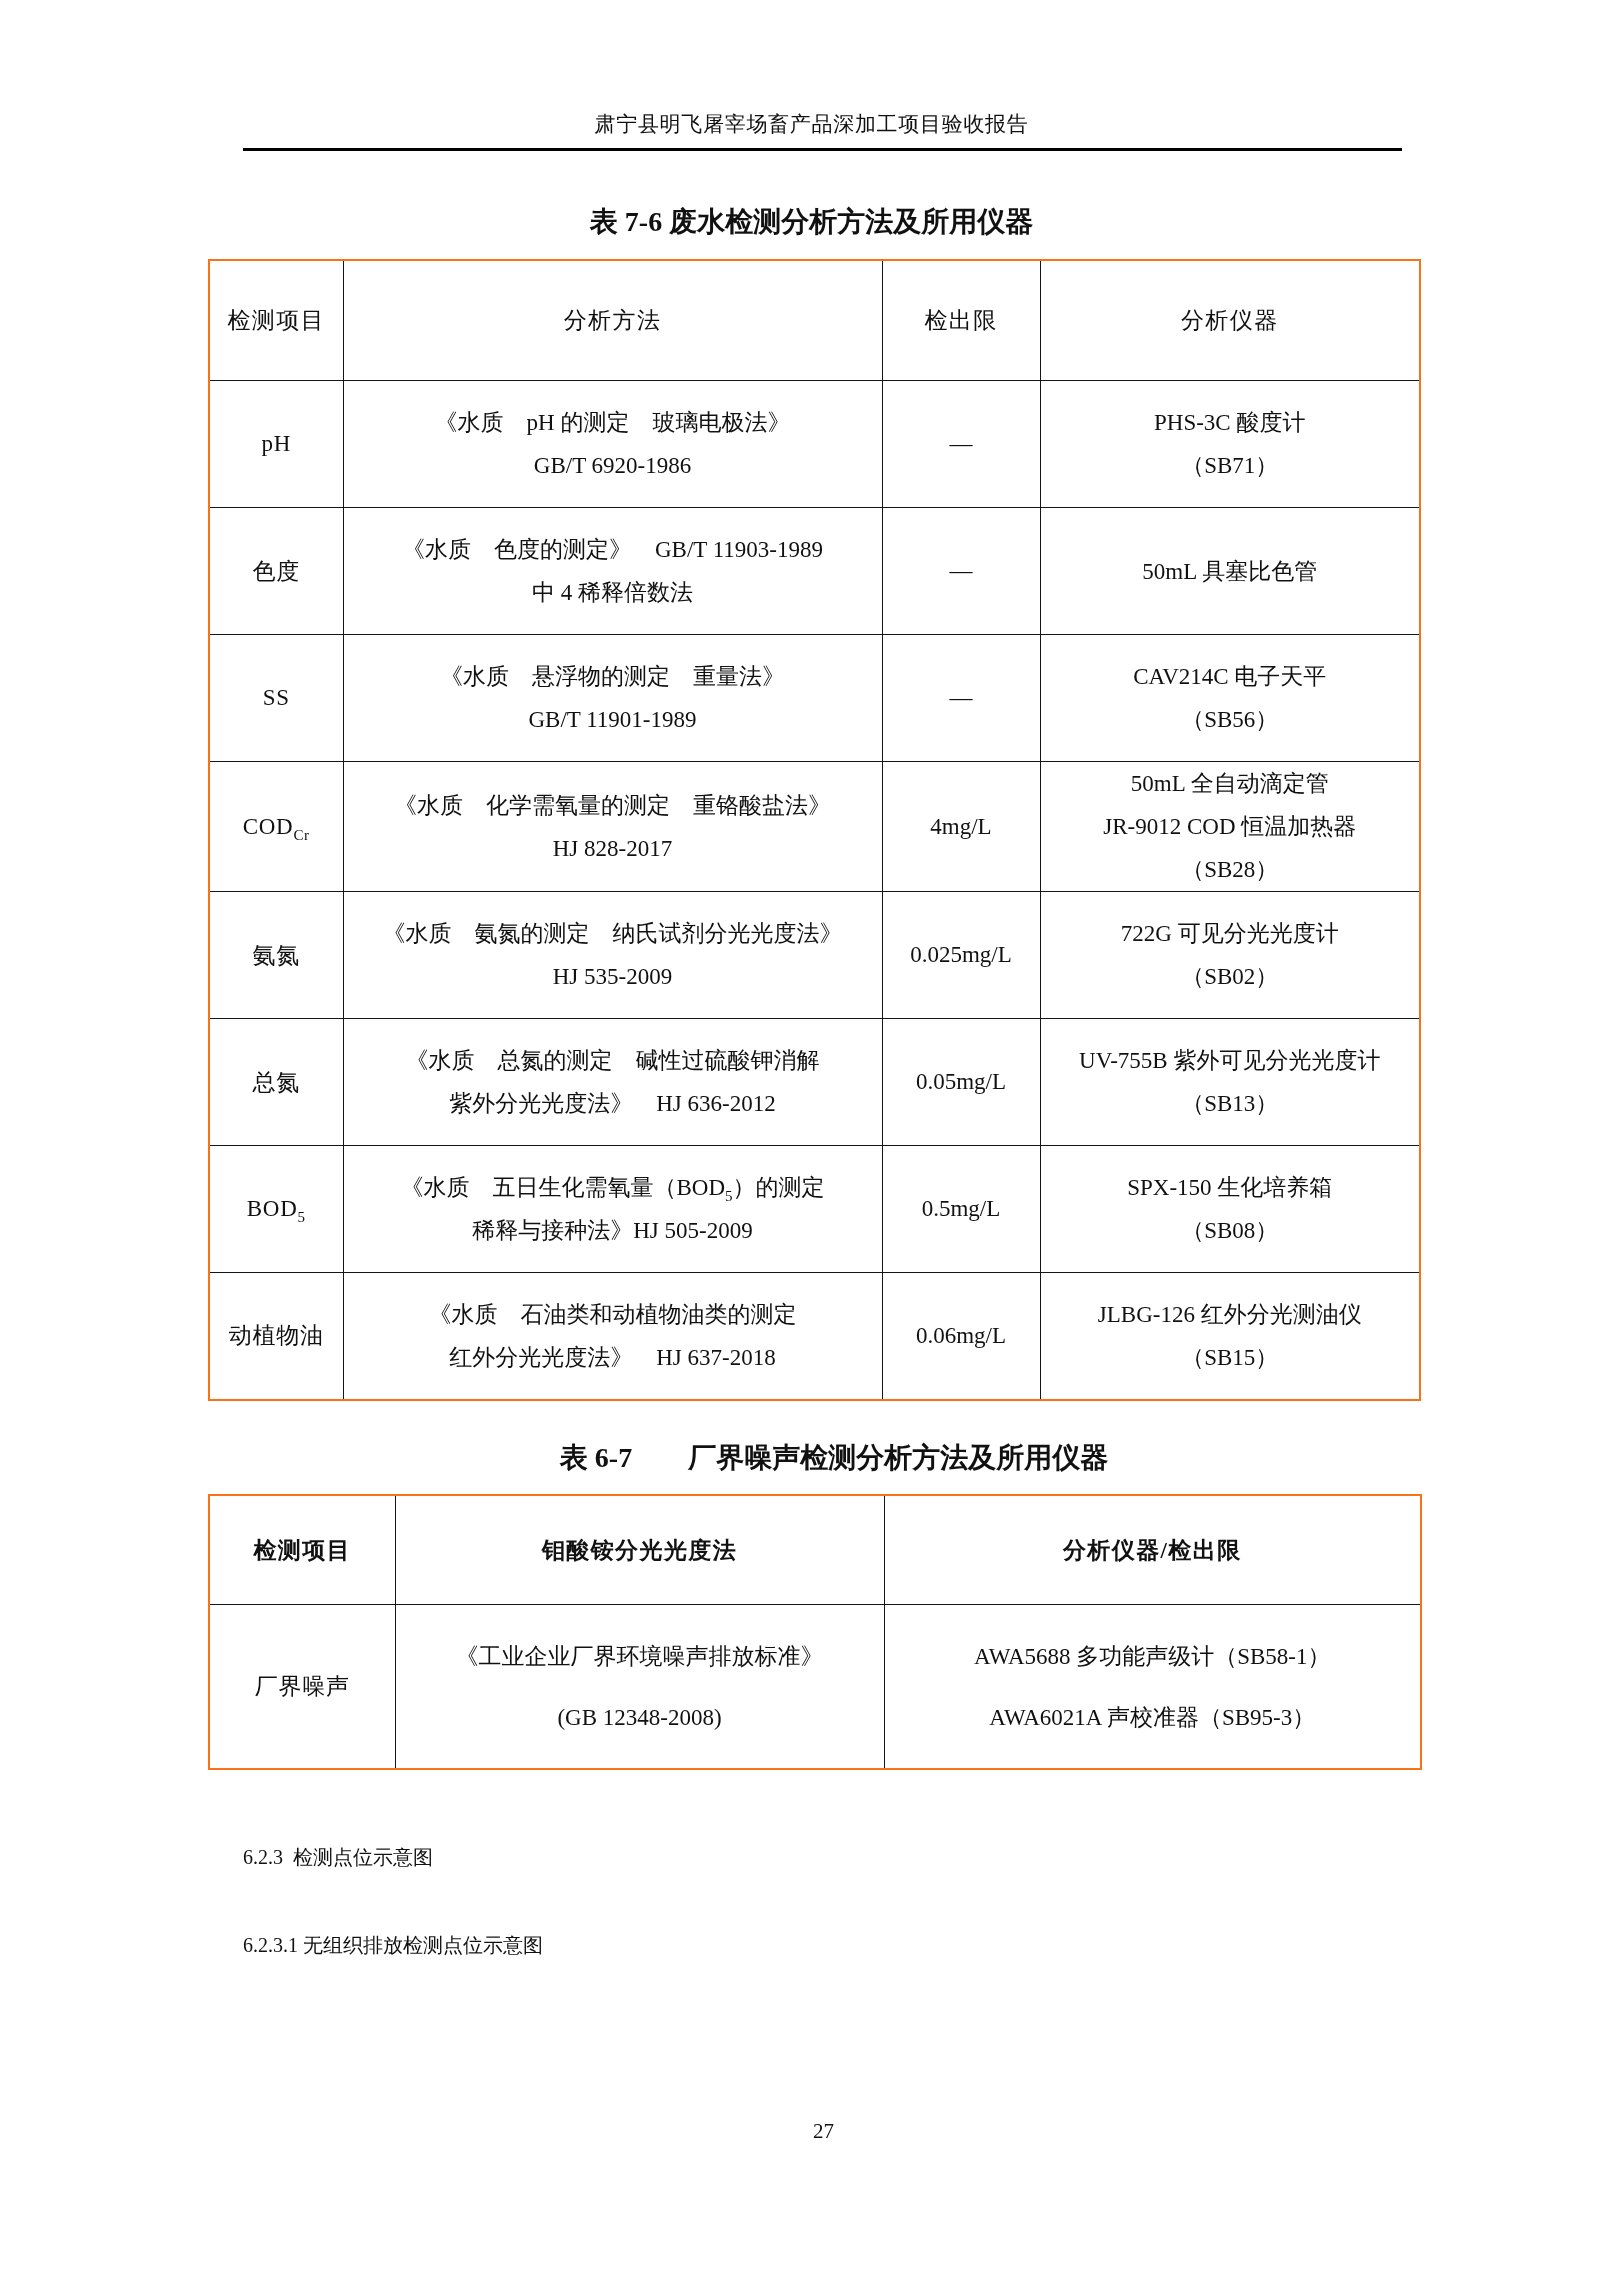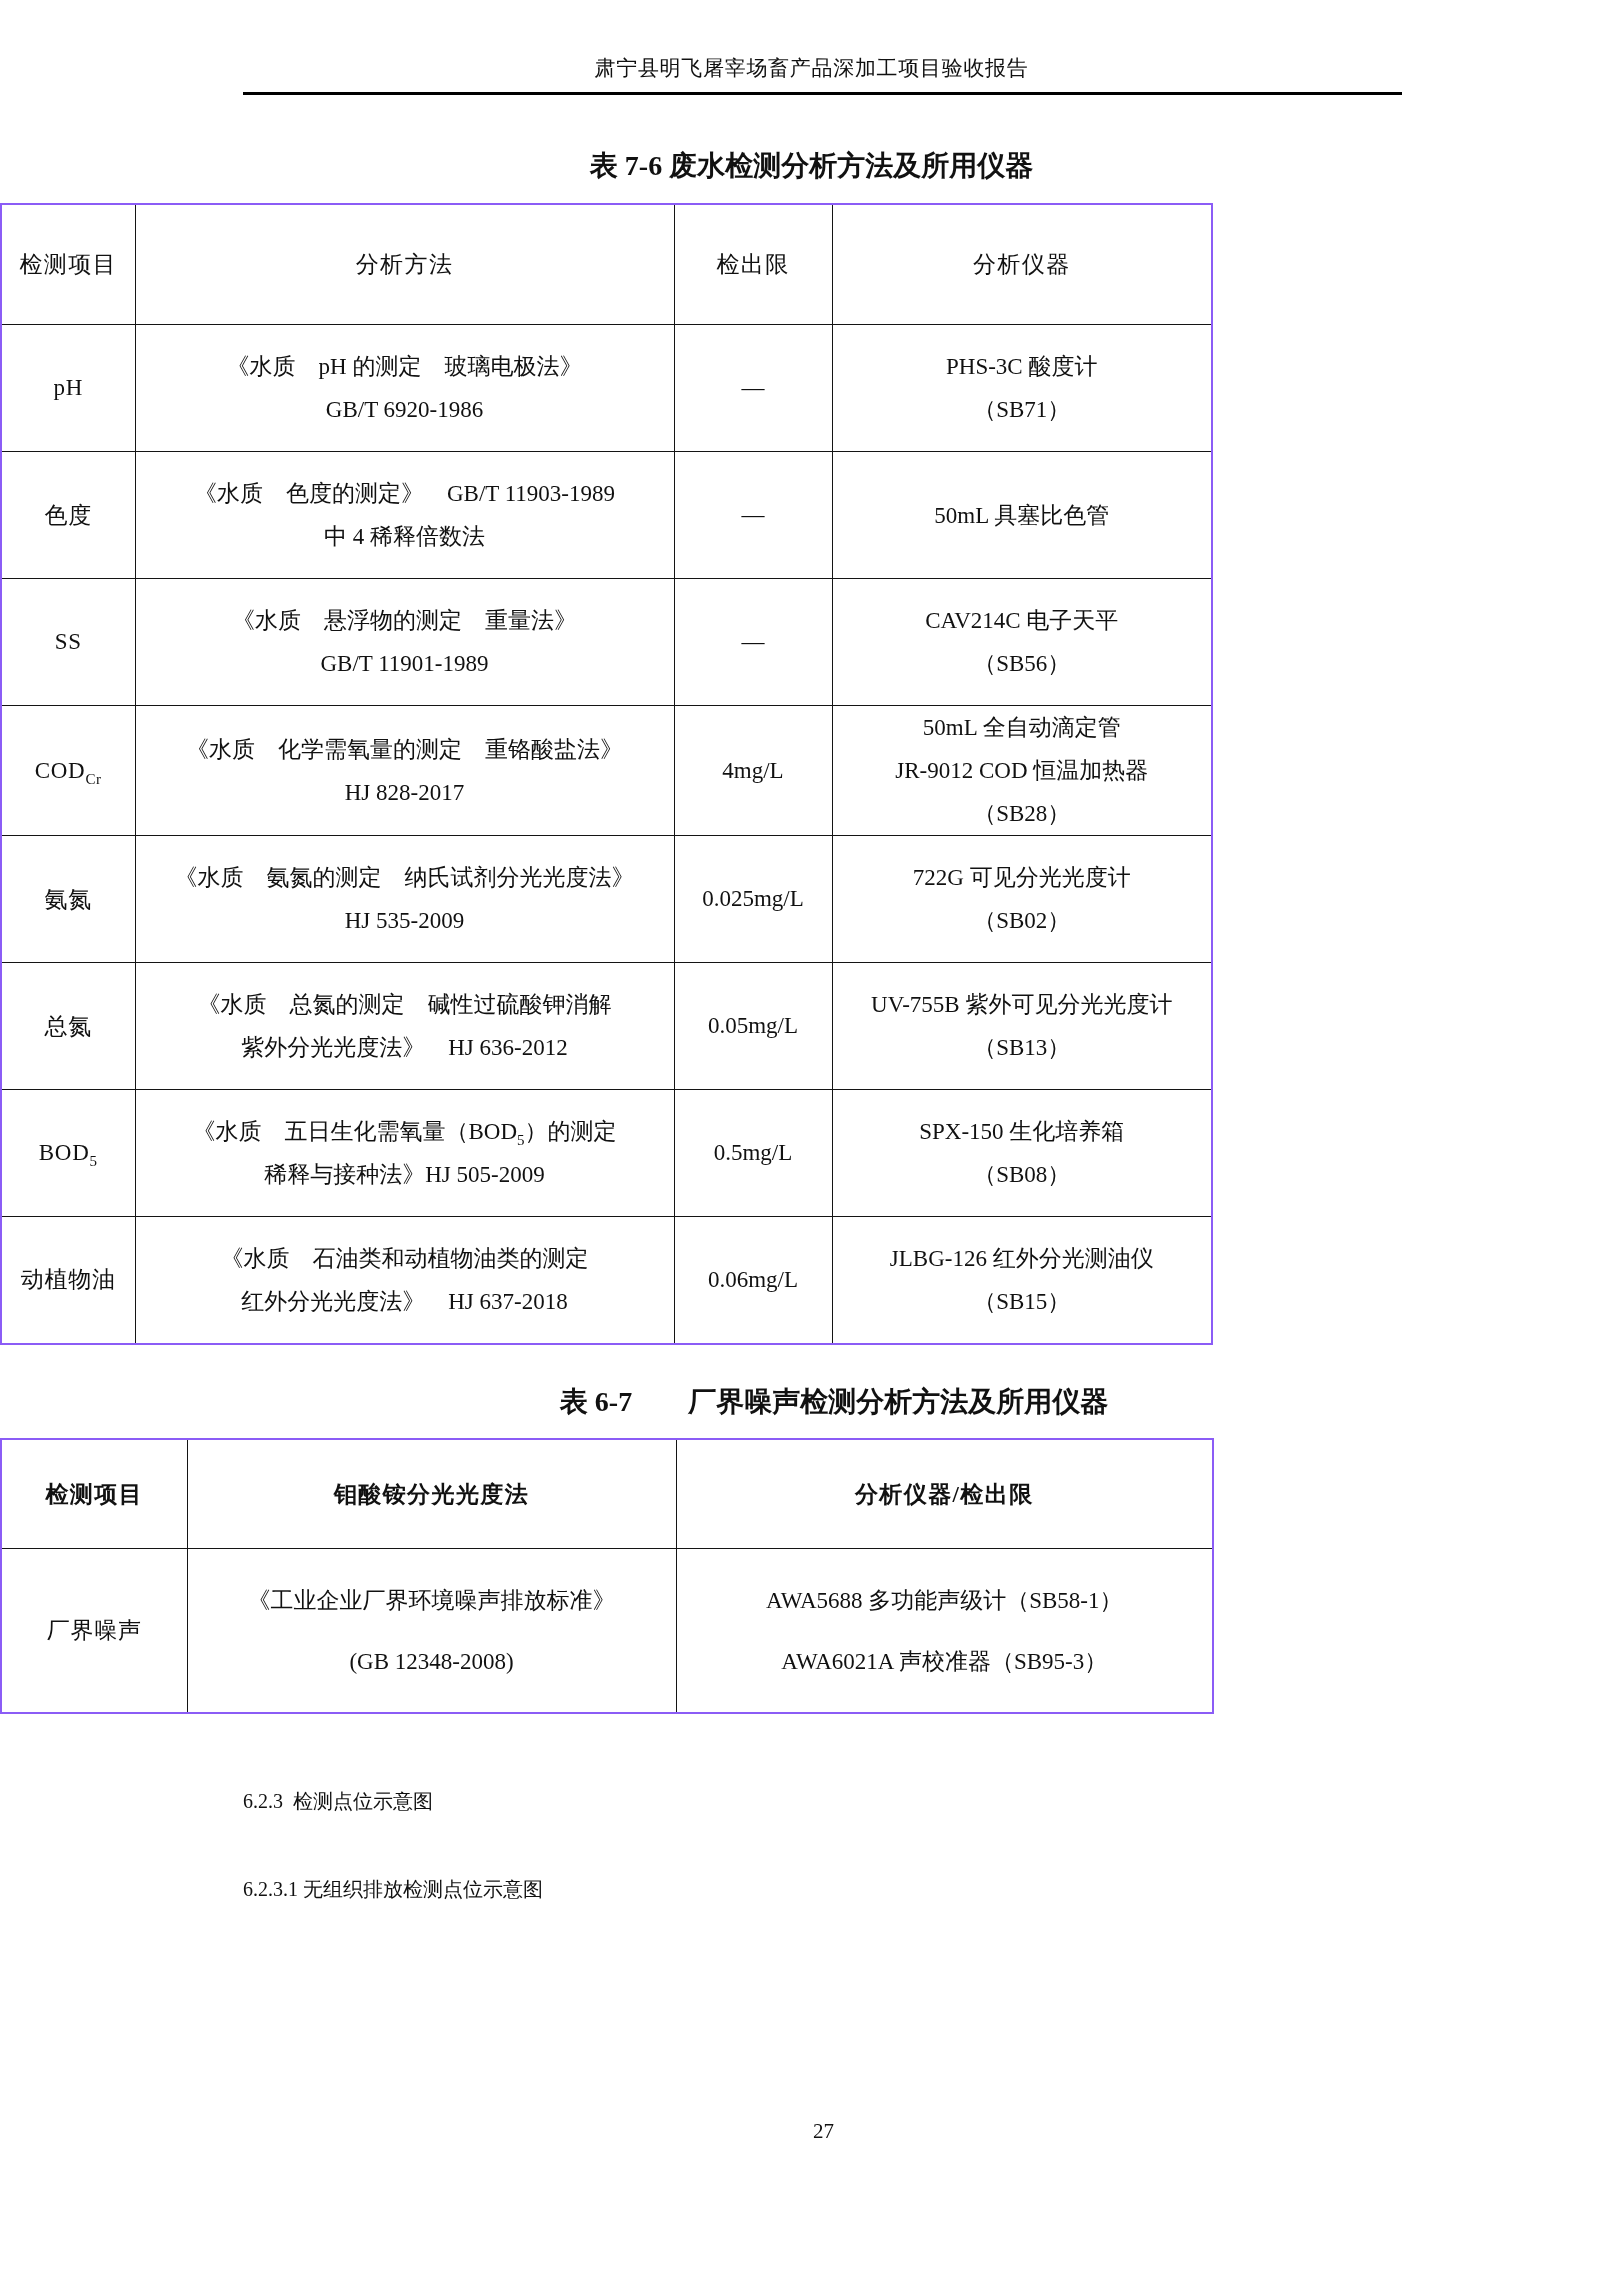--- a/index.html
+++ b/index.html
@@ -6,21 +6,21 @@
   .page{
     position:relative;
     width:1623px;
     height:2295px;
     background:#ffffff;
     font-family:"Liberation Serif","DejaVu Serif",serif;
     color:#111;
     overflow:hidden;
   }
   .doc-header{
-    padding-top:54px;
+    padding-top:110px;
     text-align:center;
     font-size:21px;
     letter-spacing:0.7px;
     white-space:pre-wrap;
   }
   .header-rule{
     width:1159px;
     height:3.4px;
     background:#000;
     margin:9.5px 0 0 243px;
@@ -30,21 +30,22 @@
     font-weight:bold;
     font-size:28px;
     white-space:pre-wrap;
   }
   .title-66{margin-top:52px;}
   .title-67{margin-top:38px;padding-left:45px;}
   table{
     border-collapse:collapse;
     table-layout:fixed;
     width:1211px;
-    border:2px solid #8b5cf6;
+    margin-left:208px;
+    border:2px solid #f97316;
   }
   .t66{margin-top:17.7px;}
   .t67{margin-top:17.7px;}
   th,td{
     border:1.4px solid #141414;
     text-align:center;
     vertical-align:middle;
     padding:0 4.1px;
     font-size:23px;
     overflow:hidden;

